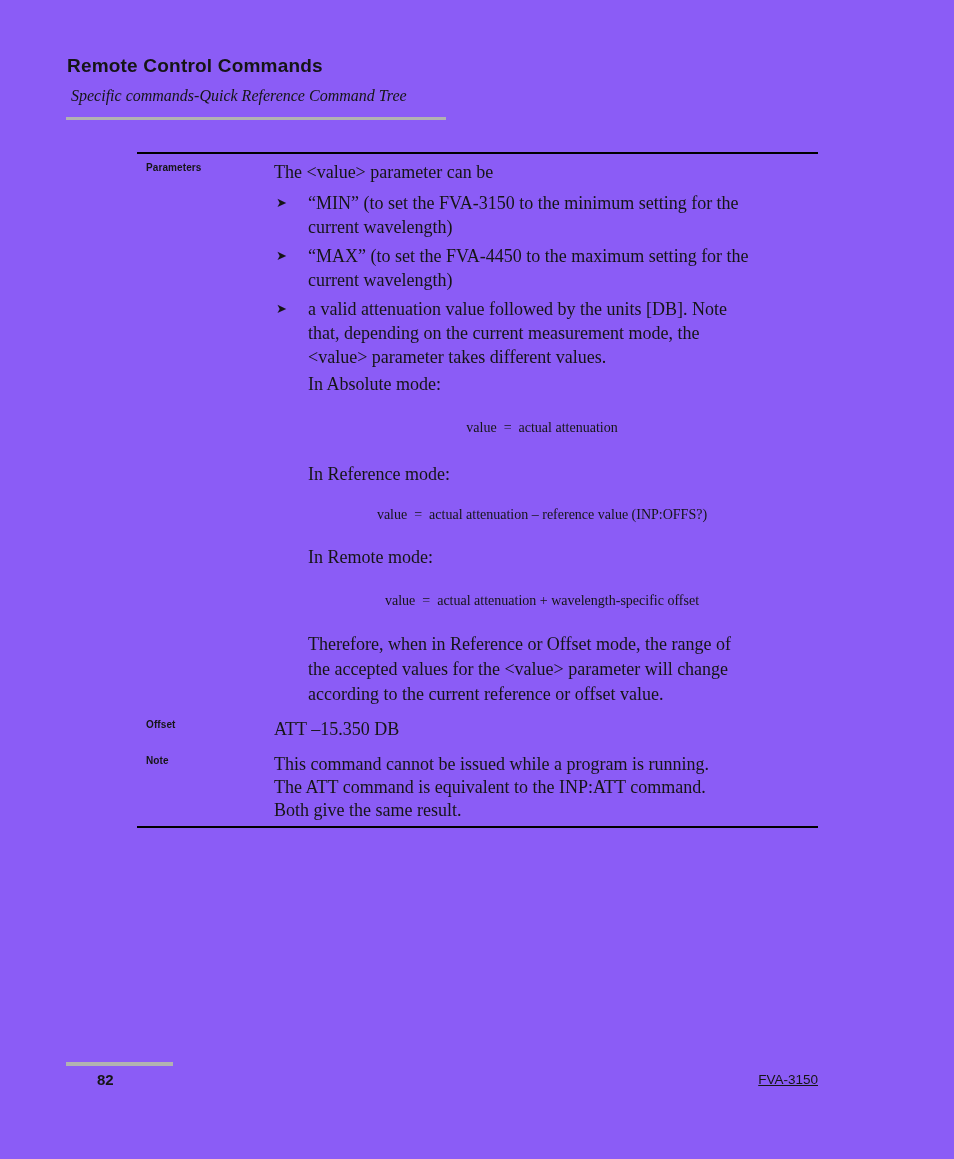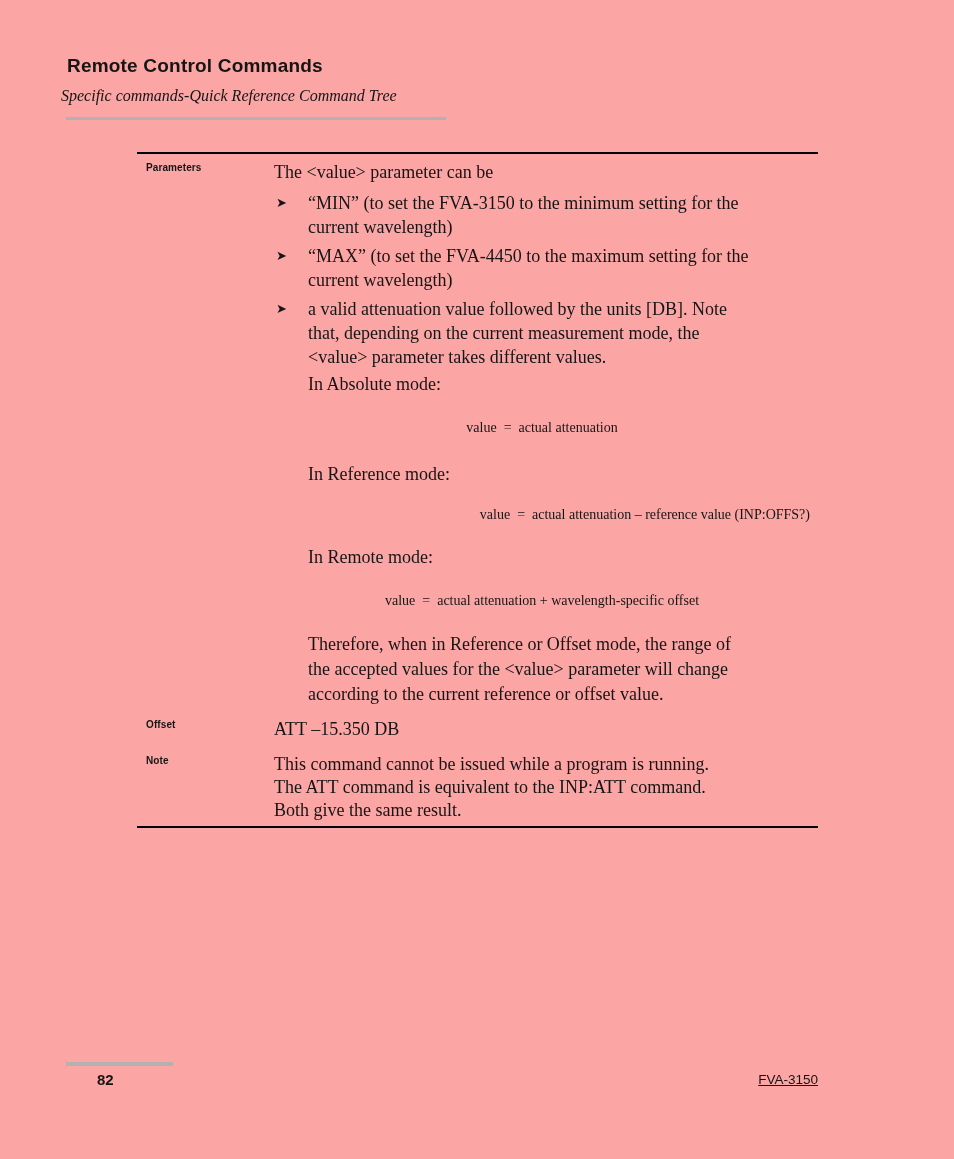--- a/index.html
+++ b/index.html
@@ -1,20 +1,20 @@
 <!DOCTYPE html>
 <html><head>
 <meta charset="utf-8">
 <style>
   html,body { margin:0; padding:0; background:#e8e8e8; }
   .page {
     position:relative;
     width:954px; height:1159px;
     margin:0 auto;
-    background:#fca5a5;
+    background:#8b5cf6;
     color:#151515;
     font-family:"Liberation Serif", serif;
     overflow:hidden;
   }
   .abs { position:absolute; }
 
   
   .h-title {
     font-family:"Liberation Sans", sans-serif;
     font-weight:700; font-size:19px; letter-spacing:0.2px;
@@ -55,21 +55,21 @@
     font-size:13.5px;
     width:200px; text-align:right;
   }
 </style>
 </head>
 <body>
 
 <div class="page">
 
   <div class="abs h-title" style="left:67px; top:55px;">Remote Control Commands</div>
-  <div class="abs h-sub" style="left:61px; top:87px;">Specific commands-Quick Reference Command Tree</div>
+  <div class="abs h-sub" style="left:71px; top:87px;">Specific commands-Quick Reference Command Tree</div>
   <div class="abs rule-gray" style="left:66px; top:117px; width:380px; height:3px;"></div>
 
   <div class="abs rule-black" style="left:137px; top:152px; width:681px; height:1.5px;"></div>
   <div class="abs rule-black" style="left:137px; top:826px; width:681px; height:1.5px;"></div>
 
   <div class="abs row-label" style="left:146px; top:162px;">Parameters</div>
   <div class="abs body" style="left:274px; top:160px; width:540px;">The &lt;value&gt; parameter can be</div>
 
   <div class="abs bullet" style="left:276px; top:191px; width:534px;">
     <span class="bullet-marker">➤</span>
@@ -87,21 +87,21 @@
     <span class="bullet-marker">➤</span>
     <div class="body">a valid attenuation value followed by the units [DB]. Note
 that, depending on the current measurement mode, the
 &lt;value&gt; parameter takes different values.</div>
   </div>
 
   <div class="abs body mode-label" style="left:308px; top:372px;">In Absolute mode:</div>
   <div class="abs formula" style="left:274px; top:420px;">value  =  actual attenuation</div>
 
   <div class="abs body mode-label" style="left:308px; top:462px;">In Reference mode:</div>
-  <div class="abs formula" style="left:274px; top:507px;text-align:right;">value  =  actual attenuation – reference value (INP:OFFS?)</div>
+  <div class="abs formula" style="left:274px; top:507px;">value  =  actual attenuation – reference value (INP:OFFS?)</div>
 
   <div class="abs body mode-label" style="left:308px; top:545px;">In Remote mode:</div>
   <div class="abs formula" style="left:274px; top:593px;">value  =  actual attenuation + wavelength-specific offset</div>
 
   <div class="abs body para" style="left:308px; top:632px; width:510px;">Therefore, when in Reference or Offset mode, the range of
 the accepted values for the &lt;value&gt; parameter will change
 according to the current reference or offset value.</div>
 
   <div class="abs row-label" style="left:146px; top:719px;">Offset</div>
   <div class="abs body" style="left:274px; top:717px;">ATT –15.350 DB</div>

